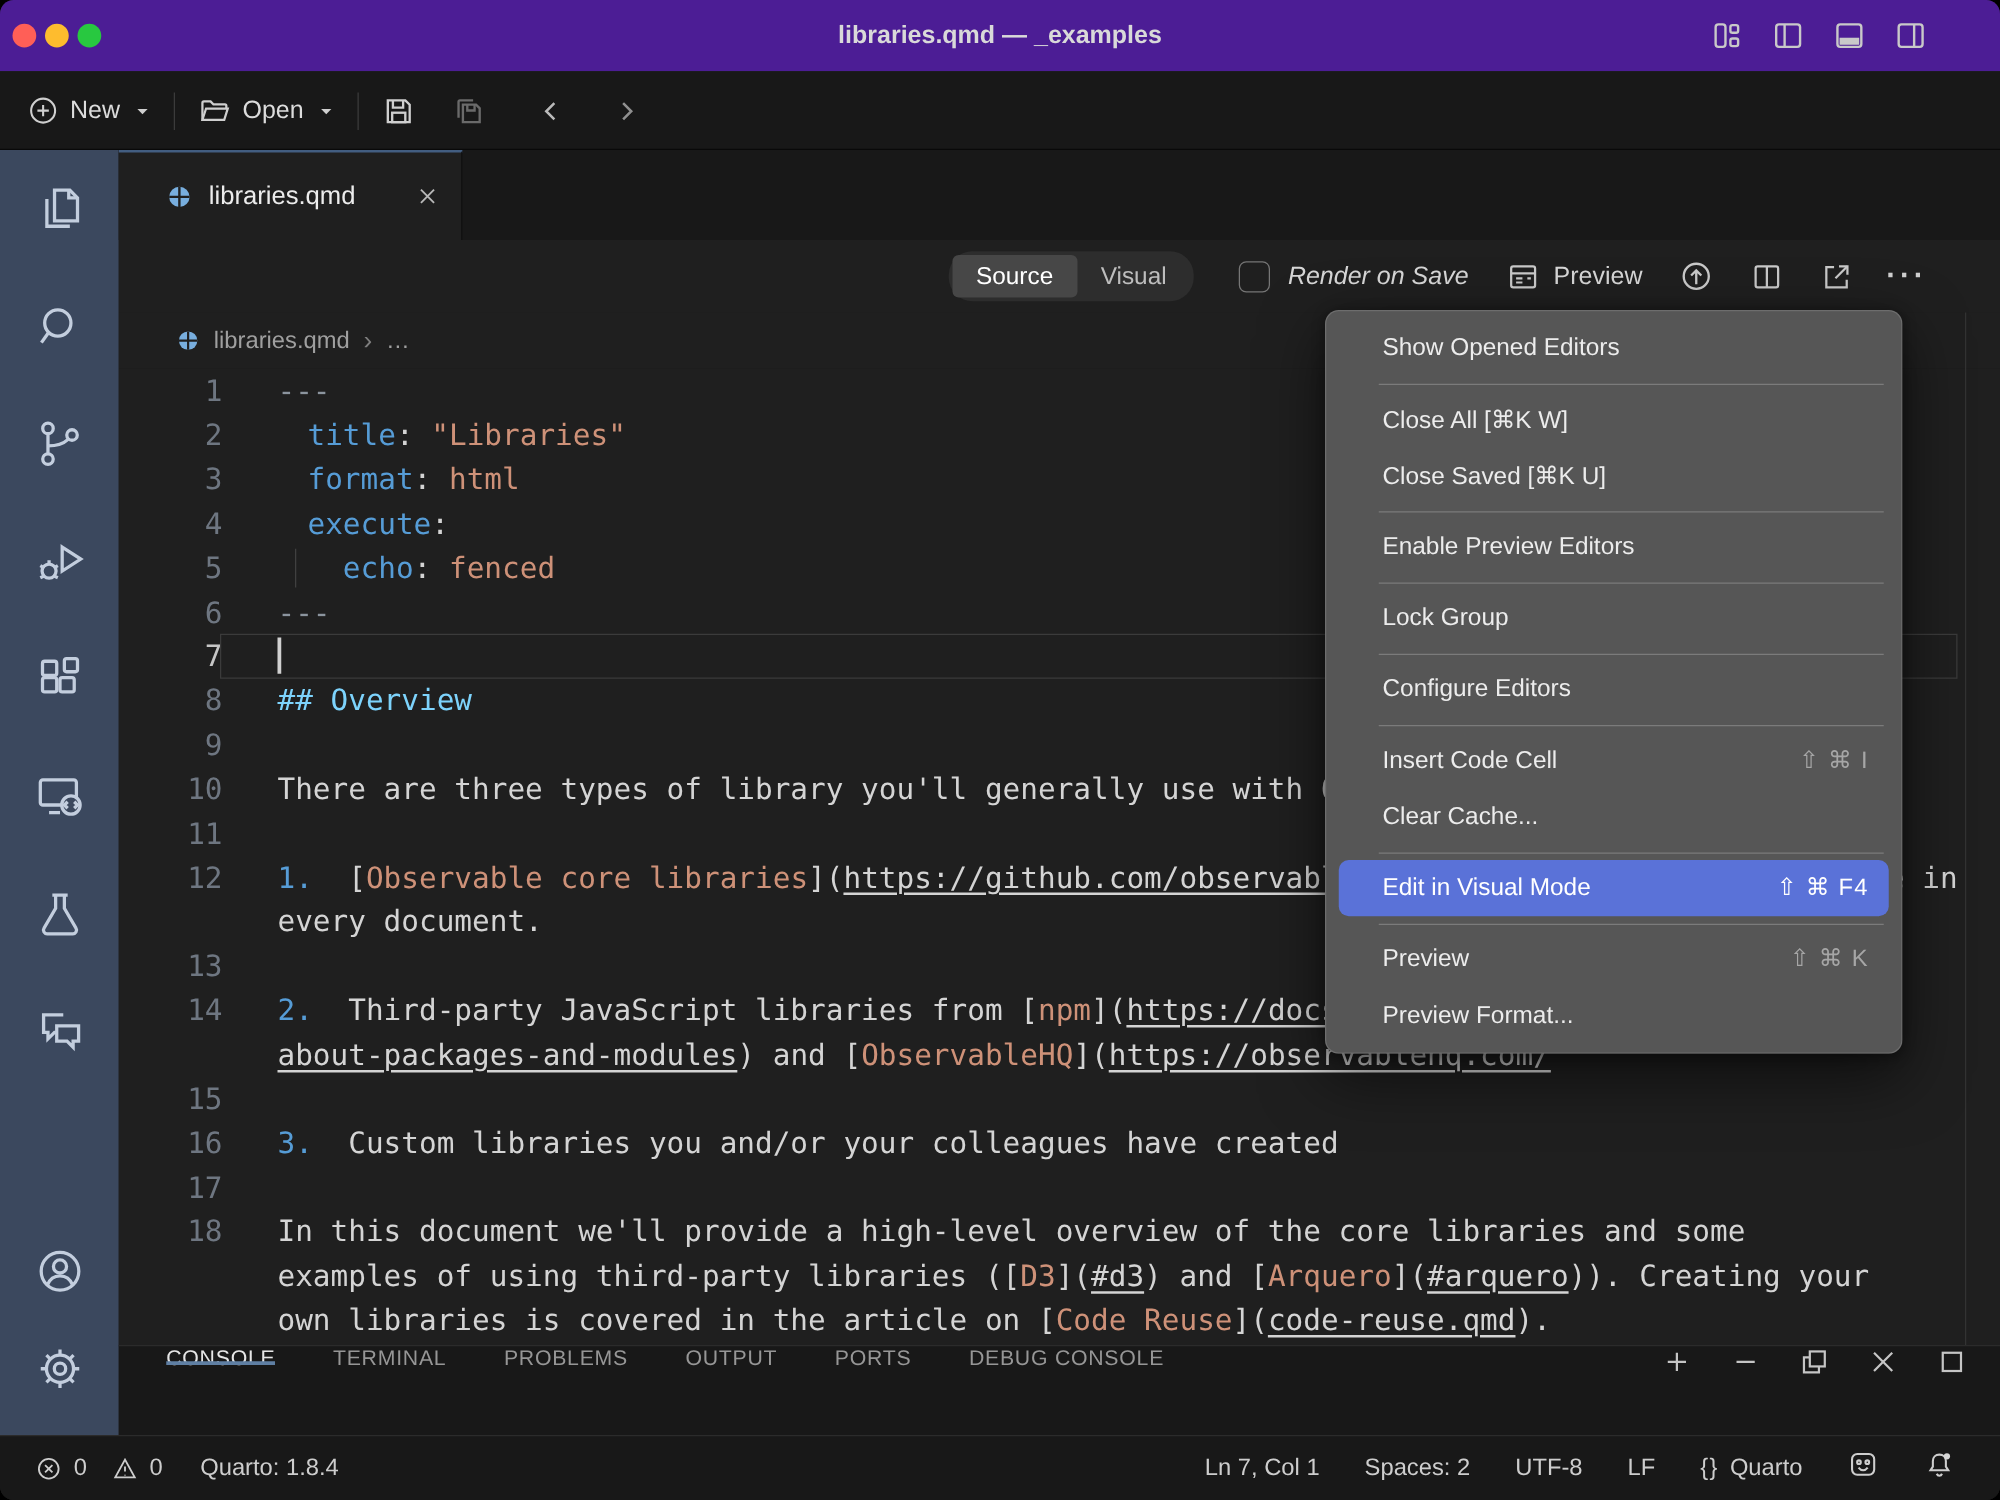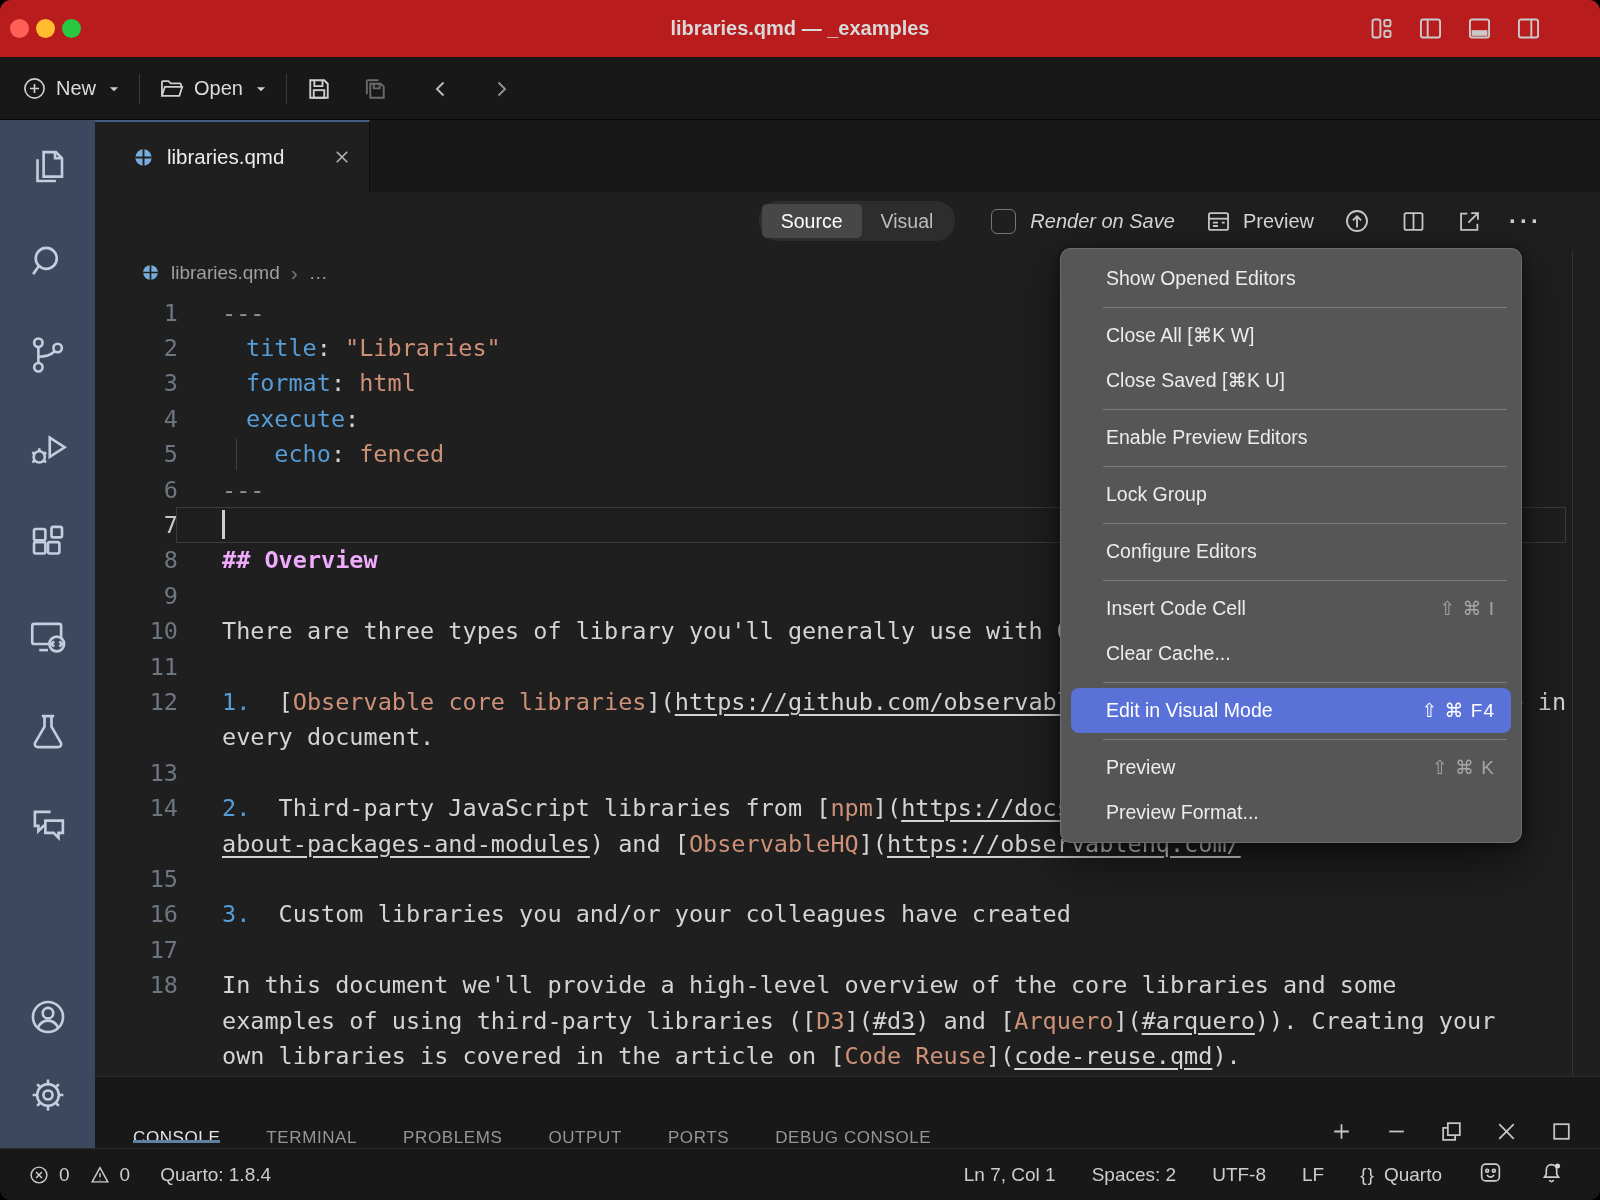--- a/index.html
+++ b/index.html
@@ -1,21 +1,21 @@
 <!DOCTYPE html>
 <html><head>
 <meta charset="utf-8">
 <style>
   * { margin:0; padding:0; box-sizing:border-box; }
   html,body { width:1600px; height:1200px; background:#000; overflow:hidden; }
   body { font-family:"Liberation Sans","DejaVu Sans",sans-serif; }
   #window { position:relative; width:1600px; height:1200px; background:#1f1f1f; border-radius:11px; overflow:hidden; }
 
   
-  #titlebar { position:absolute; left:0; top:0; width:100%; height:57px; background:#b91c1c; }
+  #titlebar { position:absolute; left:0; top:0; width:100%; height:57px; background:#4c1d95; }
   .traffic { position:absolute; top:19px; width:19px; height:19px; border-radius:50%; }
   #tl-red { left:10px; background:#ff5f57; }
   #tl-yellow { left:36px; background:#febc2e; }
   #tl-green { left:62px; background:#28c840; }
   #win-title { position:absolute; left:0; right:0; top:0; height:57px; line-height:57px; text-align:center; color:#d9d9d9; font-size:20px; font-weight:600; }
   #titlebar-icons { position:absolute; right:58px; top:15px; display:flex; gap:22px; }
   #titlebar-icons svg { display:block; }
 
   
   #toolbar { position:absolute; left:0; top:57px; width:100%; height:63px; background:#181818; border-bottom:1px solid #090909; }
@@ -56,40 +56,40 @@
   
   #code { position:absolute; left:95px; top:295px; right:0; height:781px; background:#1f1f1f; font-family:"DejaVu Sans Mono",monospace; font-size:23.5px; }
   .code-row { display:flex; height:35.4px; align-items:center; position:relative; }
   .ln { width:83px; text-align:right; color:#6e7681; flex:none; }
   .lc { padding-left:44px; position:relative; white-space:pre; height:100%; display:flex; align-items:center; }
   .s-pun { color:#8b949e; }
   .s-key { color:#569cd6;margin-left:24px; }
   .s-str { color:#ce9178; }
   .s-txt { color:#d4d4d4; }
   .s-num { color:#569cd6; }
-  .s-head { color:#f0abfc; font-weight:bold; }
+  .s-head { color:#7dd3fc; font-weight:normal; }
   .s-link { color:#d4d4d4; text-decoration:underline; text-underline-offset:4px; text-decoration-thickness:1.5px; }
   .s-linkt { color:#ce9178; }
   .code-row.current .ln { color:#c6c6c6; }
   .code-row.current::after { content:''; position:absolute; left:81px; right:34px; top:0; bottom:0; border:1px solid #3b3b3b; pointer-events:none; }
   .cursor { position:absolute; left:44px; top:3px; width:2.5px; height:29px; background:#d0d0d0; }
   .guide { position:absolute; left:58px; top:2px; bottom:2px; width:1px; background:#404040; }
   #overview-ruler { position:absolute; left:1572px; top:250px; width:1px; height:826px; background:#333333; }
 
   
   #menu { position:absolute; left:1060px; top:248px; width:462px; background:#565656; border:1px solid rgba(255,255,255,.14); border-radius:11px; padding:7px 0; box-shadow:0 18px 50px rgba(0,0,0,.55), 0 2px 10px rgba(0,0,0,.4); }
   .menu-item { height:45px; display:flex; align-items:center; padding:0 26px 0 45px; font-size:19.5px; color:#ececec; }
   .menu-item .mi-key { margin-left:auto; color:#a6a6a6; letter-spacing:1px; font-size:19px; }
   .menu-item.hl { margin:0 10px; padding:0 16px 0 35px; border-radius:8px; background:#5a72d8; color:#ffffff; }
   .menu-item.hl .mi-key { color:#ffffff; }
   .menu-sep { height:12px; display:flex; align-items:center; }
   .menu-sep::after { content:''; height:1px; background:rgba(255,255,255,.22); flex:1; margin:0 14px 0 42px; }
 
   
-  #panel { position:absolute; left:95px; right:0; top:1076px; height:72px; background:#181818; border-top:1px solid #2b2b2b; display:flex; align-items:flex-end; padding:0 26px 0 38px; }
+  #panel { position:absolute; left:95px; right:0; top:1076px; height:72px; background:#181818; border-top:1px solid #2b2b2b; display:flex; align-items:flex-start; padding:0 26px 0 38px; }
   #panel-tabs { display:flex; gap:46px; }
   .panel-tab { display:flex; align-items:center; position:relative; font-size:17px; letter-spacing:.6px; color:#969696; }
   .panel-tab.active { color:#e6e6e6; }
   .panel-tab.active::after { content:''; position:absolute; left:0; right:0; bottom:5px; height:3px; background:#5f7fa3; }
   #panel-actions { margin-left:auto; display:flex; align-items:center; gap:30px; }
 
   
   #status { position:absolute; left:0; right:0; top:1148px; height:52px; background:#181818; border-top:1px solid #2b2b2b; display:flex; align-items:center; padding:0 36px 0 28px; font-size:19px; color:#cdcdcd; }
   .st-group { display:flex; align-items:center; gap:9px; }
   #st-right { margin-left:auto; display:flex; align-items:center; gap:36px; }

